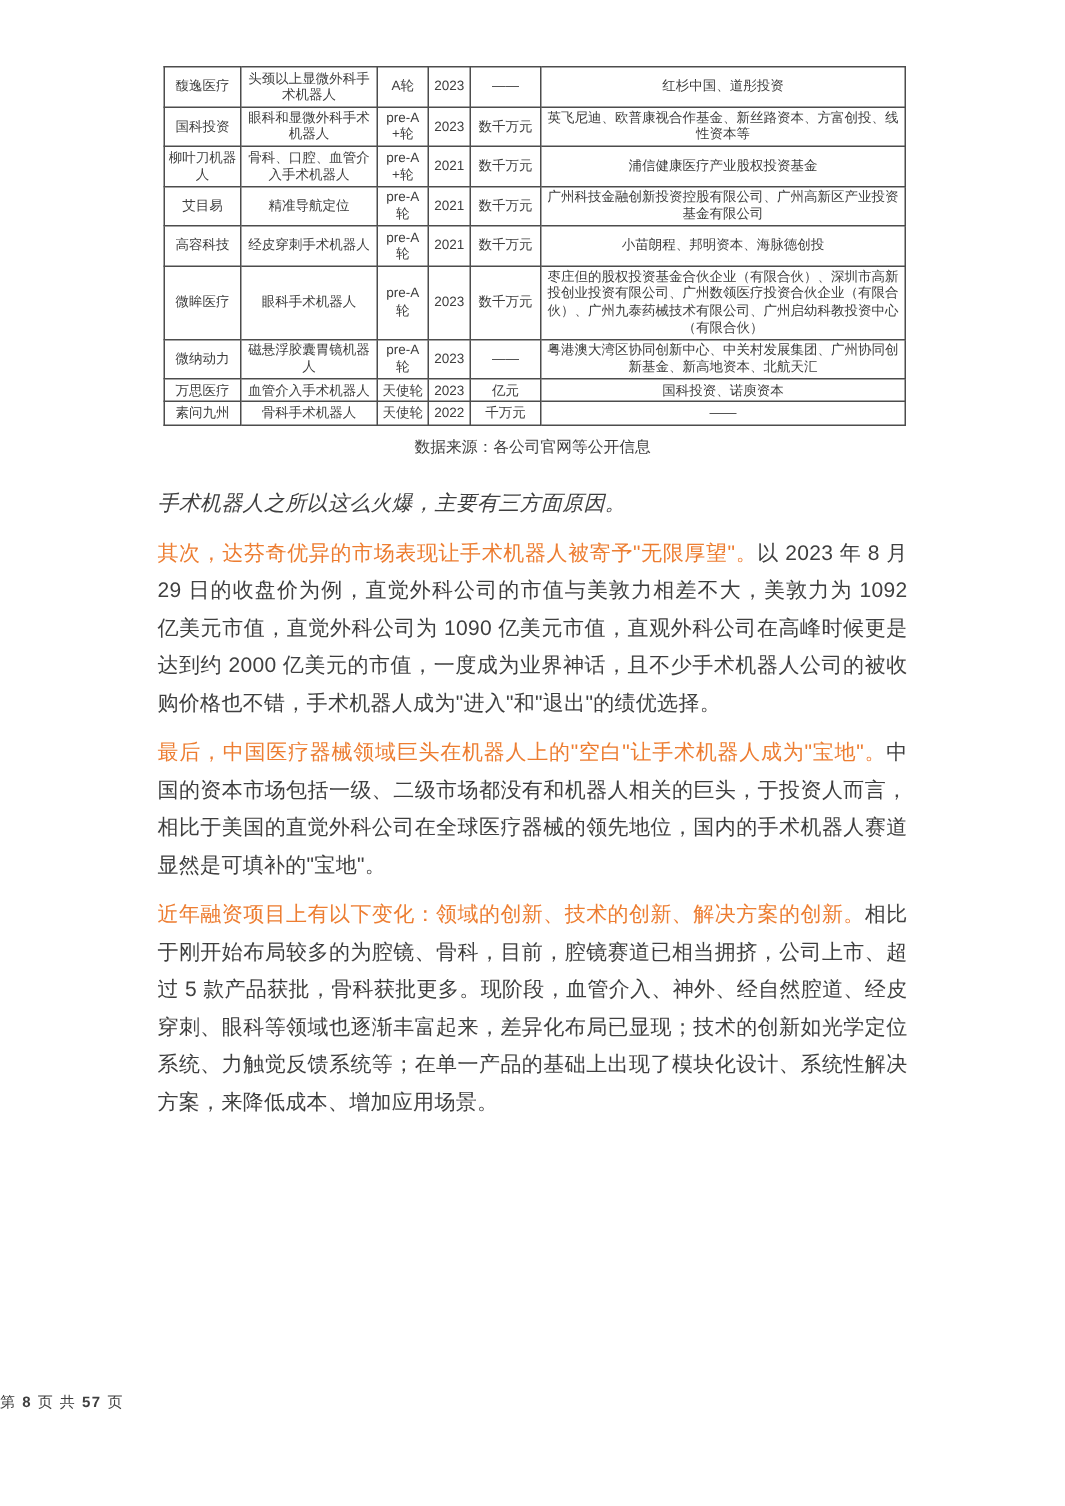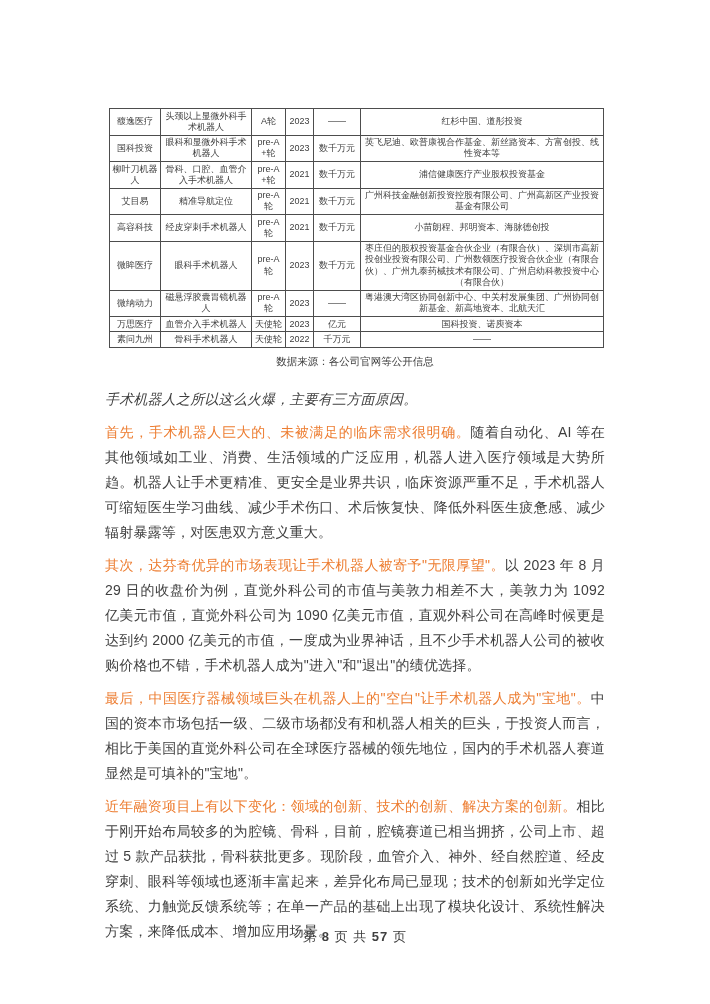--- a/index.html
+++ b/index.html
@@ -1,21 +1,21 @@
 <!DOCTYPE html>
 <html><head>
 <meta charset="utf-8">
 <style>
   html,body{margin:0;padding:0;}
   body{
     width:710px;height:1004px;background:#ffffff;
     font-family:"Liberation Sans",sans-serif;color:#3f3f3f;
     overflow:hidden;
   }
-  .page{position:relative;width:710px;height:1004px;box-sizing:border-box;padding:108px 105px 0 105px;}
+  .page{position:relative;width:710px;height:1004px;box-sizing:border-box;padding:44px 105px 0 105px;}
   
   table.fund-table{
     border-collapse:collapse;table-layout:fixed;width:494px;margin-left:4px;
     font-size:9px;line-height:1.25;color:#3d3d3d;
   }
   table.fund-table td{
     border:1px solid #4d4d4d;text-align:center;vertical-align:middle;
     padding:1.5px 2px;word-break:break-all;
   }
   col.c-company{width:51px;}
@@ -30,22 +30,22 @@
   }
   
   .para{
     width:500px;font-size:14px;line-height:25px;margin:8px 0 0 0;
     text-align:justify;text-justify:inter-ideograph;letter-spacing:0.2px;
   }
   .para.first{margin-top:18px;font-style:italic;}
   .para .lead{color:#ed7d31;}
   
   .footer{
-    position:absolute;left:0;right:0;top:928px;text-align:center;
-    font-size:13px;color:#3f3f3f;letter-spacing:1px;
+    position:absolute;left:0;right:0;top:928px;
+    font-size:10px;color:#3f3f3f;letter-spacing:1px;
   }
   .footer .num{font-weight:bold;}
 </style>
 </head>
 <body>
 
 <div class="page">
 
   <table class="fund-table">
     <colgroup>
@@ -129,21 +129,20 @@
         <td>千万元</td>
         <td>——</td>
       </tr>
     </tbody>
   </table>
 
   <div class="source-note">数据来源：各公司官网等公开信息</div>
 
   <p class="para first"><span>手术机器人之所以这么火爆，主要有三方面原因。</span></p>
 
-  <p class="para"><span class="lead">首先，手术机器人巨大的、未被满足的临床需求很明确。</span><span>随着自动化、AI 等在其他领域如工业、消费、生活领域的广泛应用，机器人进入医疗领域是大势所趋。机器人让手术更精准、更安全是业界共识，临床资源严重不足，手术机器人可缩短医生学习曲线、减少手术伤口、术后恢复快、降低外科医生疲惫感、减少辐射暴露等，对医患双方意义重大。</span></p>
 
   <p class="para"><span class="lead">其次，达芬奇优异的市场表现让手术机器人被寄予"无限厚望"。</span><span>以 2023 年 8 月 29 日的收盘价为例，直觉外科公司的市值与美敦力相差不大，美敦力为 1092 亿美元市值，直觉外科公司为 1090 亿美元市值，直观外科公司在高峰时候更是达到约 2000 亿美元的市值，一度成为业界神话，且不少手术机器人公司的被收购价格也不错，手术机器人成为"进入"和"退出"的绩优选择。</span></p>
 
   <p class="para"><span class="lead">最后，中国医疗器械领域巨头在机器人上的"空白"让手术机器人成为"宝地"。</span><span>中国的资本市场包括一级、二级市场都没有和机器人相关的巨头，于投资人而言，相比于美国的直觉外科公司在全球医疗器械的领先地位，国内的手术机器人赛道显然是可填补的"宝地"。</span></p>
 
   <p class="para"><span class="lead">近年融资项目上有以下变化：领域的创新、技术的创新、解决方案的创新。</span><span>相比于刚开始布局较多的为腔镜、骨科，目前，腔镜赛道已相当拥挤，公司上市、超过 5 款产品获批，骨科获批更多。现阶段，血管介入、神外、经自然腔道、经皮穿刺、眼科等领域也逐渐丰富起来，差异化布局已显现；技术的创新如光学定位系统、力触觉反馈系统等；在单一产品的基础上出现了模块化设计、系统性解决方案，来降低成本、增加应用场景。</span></p>
 
   <div class="footer">
     <span>第</span>
     <span class="num">8</span>

